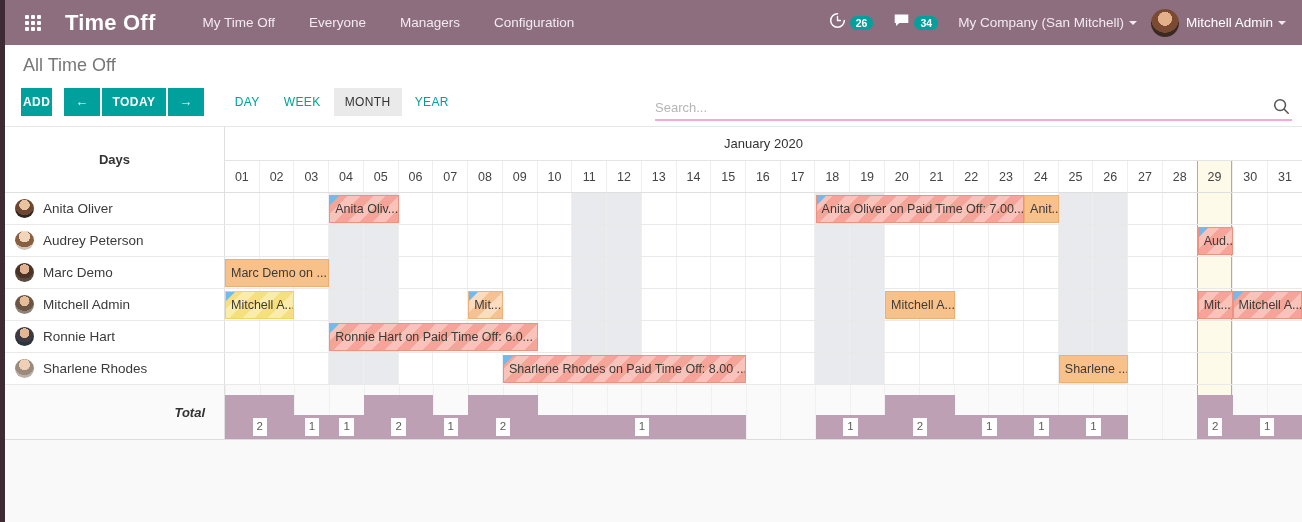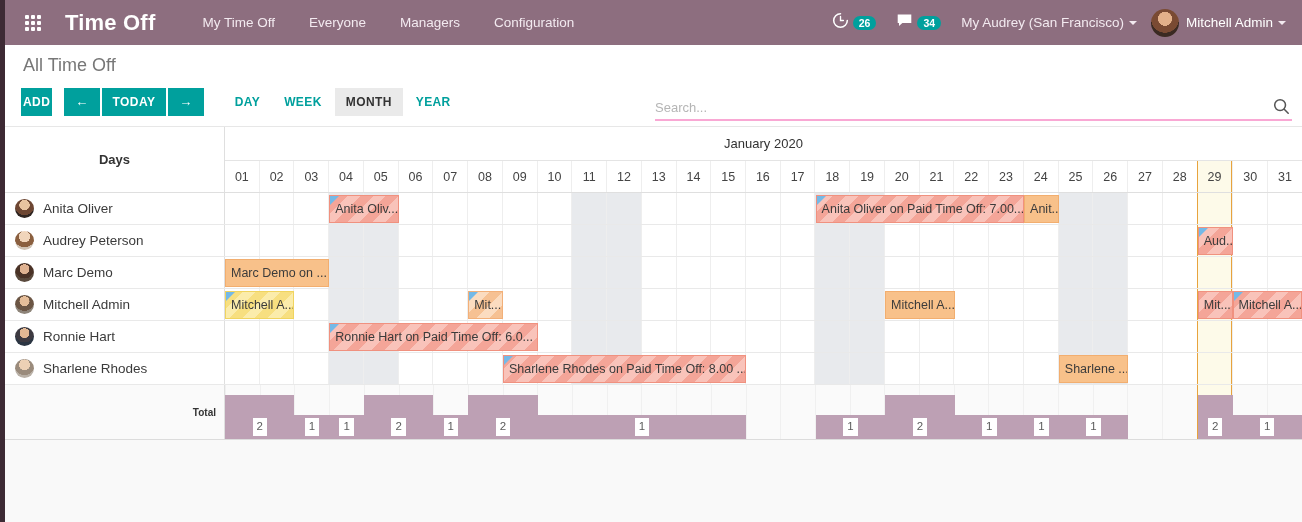--- a/index.html
+++ b/index.html
@@ -36,21 +36,21 @@
 
   
   .cp { background: #fff; border-bottom: 1px solid #e7e7e7; position: relative; height: 82px; }
   .cp-title { position: absolute; left: 18px; top: 10px; font-size: 18px; color: #777; }
   .cp-actions { position: absolute; left: 16px; top: 43px; display: flex; align-items: center; gap: 0; }
   .btn-teal { background: #00a09d; color: #fff; border: none; font-size: 12px; font-weight: bold;
     height: 28px; padding: 0 2px; letter-spacing: .4px; cursor: pointer; }
   .navgrp { display: flex; margin-left: 12px; gap: 2px; }
   .navgrp .btn-teal { padding: 0 11px; }
   .scalegrp { display: flex; margin-left: 20px; gap: 2px; align-items: center; }
-  .scale { font-size: 12px; font-weight: bold; color: #00a09d; background: transparent; border: none;
+  .scale { font-size: 12px; font-weight: normal; color: #00a09d; background: transparent; border: none;
     height: 28px; padding: 0 11px; letter-spacing: .4px; cursor: pointer; }
   .scale.active { background: #eaeaea; color: #333; }
   .arrow-ico { display:inline-block; font-size: 13px; line-height: 1; }
   .searchbar { position: absolute; left: 650px; right: 10px; top: 50px; height: 26px;
     border-bottom: 2px solid #f9a8d4; display: flex; align-items: center; }
   .searchbar input { border: none; outline: none; font-size: 13px; color: #666; width: 100%; background: transparent;
     font-family: "Liberation Sans", sans-serif; }
   .searchbar input::placeholder { color: #b5b5b5; }
   .search-ico { position: absolute; right: 2px; top: 2px; color: #666; }
 
@@ -111,22 +111,22 @@
   .pill.striped-orange {
     background: repeating-linear-gradient(-45deg, #f6c193 0 9px, #fbdcc0 9px 18px);
     border: 1px solid #f2b079;
   }
   .pill .corner { position: absolute; left: 0; top: 0; width: 0; height: 0;
     border-top: 9px solid #74b9e7; border-right: 9px solid transparent; }
 
   
   .totalrow { height: 55px; display: flex; border-bottom: 1px solid #dcdcdc; background: #fafafa; }
   .totalcell { width: 220px; min-width: 220px; border-right: 1px solid #dfdfdf;
-    display: flex; align-items: center; justify-content: flex-end; padding-right: 8px;
-    font-size: 10px; font-weight: bold; color: #333; }
+    display: flex; align-items: center; justify-content: flex-end; padding-right: 19px;
+    font-size: 13px; font-weight: bold; color: #333; font-style: italic; }
   .ttrack { position: relative; flex: 1; background: #fafafa; }
   .tbgcells { position: absolute; inset: 0; display: flex; }
   .tbgcell { flex: 1 0 0; border-left: 1px solid #f0f0f0; }
   .tbgcell.today { background: #fdfae9; border-left: 1px solid #e8a33d; border-right: 1px solid #e8a33d; }
   .tbar { position: absolute; bottom: 0; background: #bda0b4; display: flex; align-items: flex-end; justify-content: center; }
   .tnum { background: #fff; color: #5c5c5c; font-size: 11.5px; line-height: 1;
     padding: 3px 4px 4px; margin-bottom: 3px; }
   .bottomfill { height: 90px; background: #f9f9f9; }
 </style>
 </head>
@@ -168,21 +168,21 @@
       </div>
       <div class="sysbtn">
         <span class="ico-msg">
           <svg width="17" height="15" viewBox="0 0 20 17">
             <path d="M2 1.5h16v10H7.5L3.5 15v-3.5H2z" fill="#ffffff"></path>
           </svg>
         </span>
         <span class="badge">34</span>
       </div>
       <div class="company">
-        <span>My Audrey (San Francisco)</span><span class="caret"></span>
+        <span>My Company (San Mitchell)</span><span class="caret"></span>
       </div>
       <div class="user">
         <span class="avatar-nav"></span>
         <span class="uname">Mitchell Admin</span>
         <span class="caret"></span>
       </div>
     </div>
   </div>
 
   <div class="cp">

